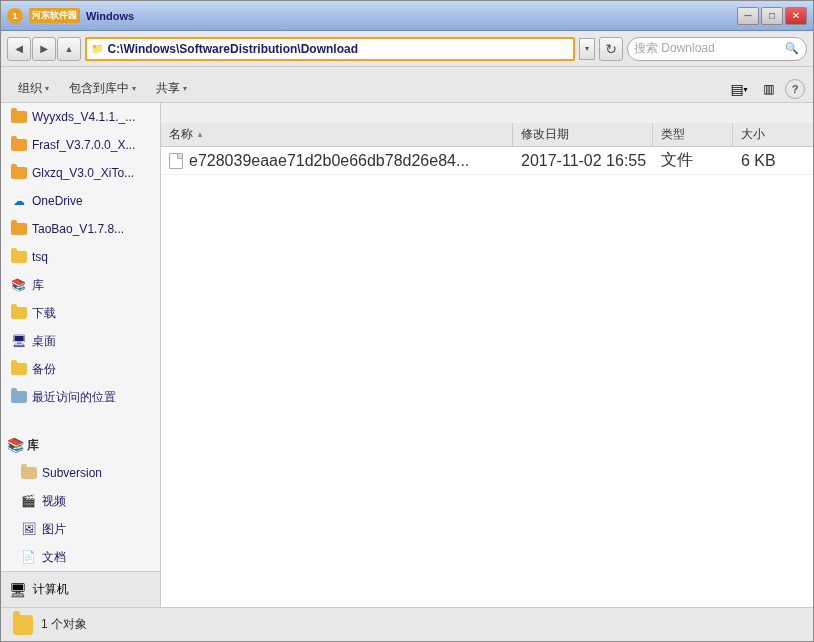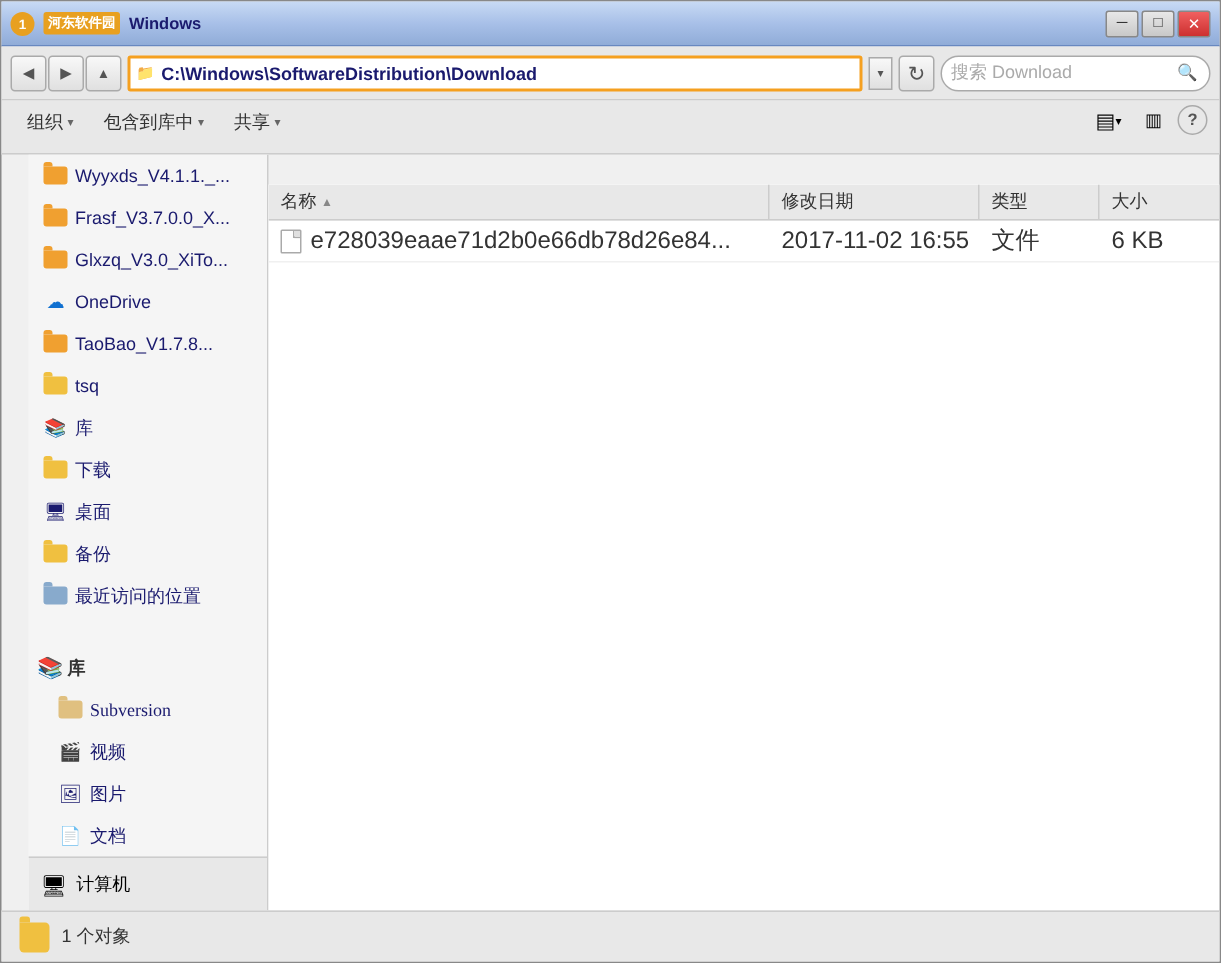--- a/index.html
+++ b/index.html
@@ -189,21 +189,21 @@
       cursor: pointer;
       font-size: 11px;
       color: #888;
     }
 
     
     .toolbar {
       height: 36px;
       background: #e8e8e8;
       display: flex;
-      align-items: flex-start;
+      align-items: flex-end;
       padding: 0 8px;
       gap: 2px;
       border-bottom: 1px solid #ccc;
       flex-shrink: 0;
     }
     .toolbar-btn {
       height: 28px;
       padding: 0 8px;
       background: transparent;
       border: 1px solid transparent;
@@ -236,21 +236,20 @@
       justify-content: center;
       cursor: pointer;
       font-size: 12px;
     }
 
     
     .main-content {
       flex: 1;
       display: flex;
       overflow: hidden;
-      padding-left: 18px;
     }
 
     
     .sidebar {
       width: 160px;
       background: #f5f5f5;
       border-right: 1px solid #ccc;
       display: flex;
       flex-direction: column;
       overflow: hidden;
@@ -600,21 +599,21 @@
             </div>
           <span class="item-label">最近访问的位置</span>
         </div>
 
         <div style="height:12px;"></div>
         <div class="sidebar-section-header">
           <div class="sidebar-section-icon" style="font-size:14px;">📚</div>
           <span>库</span>
         </div>
 
-        <div class="sidebar-item" style="padding-left:20px;font-family:Liberation Serif, serif;">
+        <div class="sidebar-item" style="padding-left:20px;">
           <div class="item-icon">
               <div style="width:16px;height:12px;background:#e0c080;border-radius:0 2px 2px 2px;position:relative;">
                 <div style="position:absolute;top:-3px;left:0;width:6px;height:3px;background:#e0c080;border-radius:2px 2px 0 0;"></div>
               </div>
             </div>
           <span class="item-label">Subversion</span>
         </div>
         <div class="sidebar-item" style="padding-left:20px;">
           <div class="item-icon" style="font-size:12px;">🎬</div>
           <span class="item-label">视频</span>

